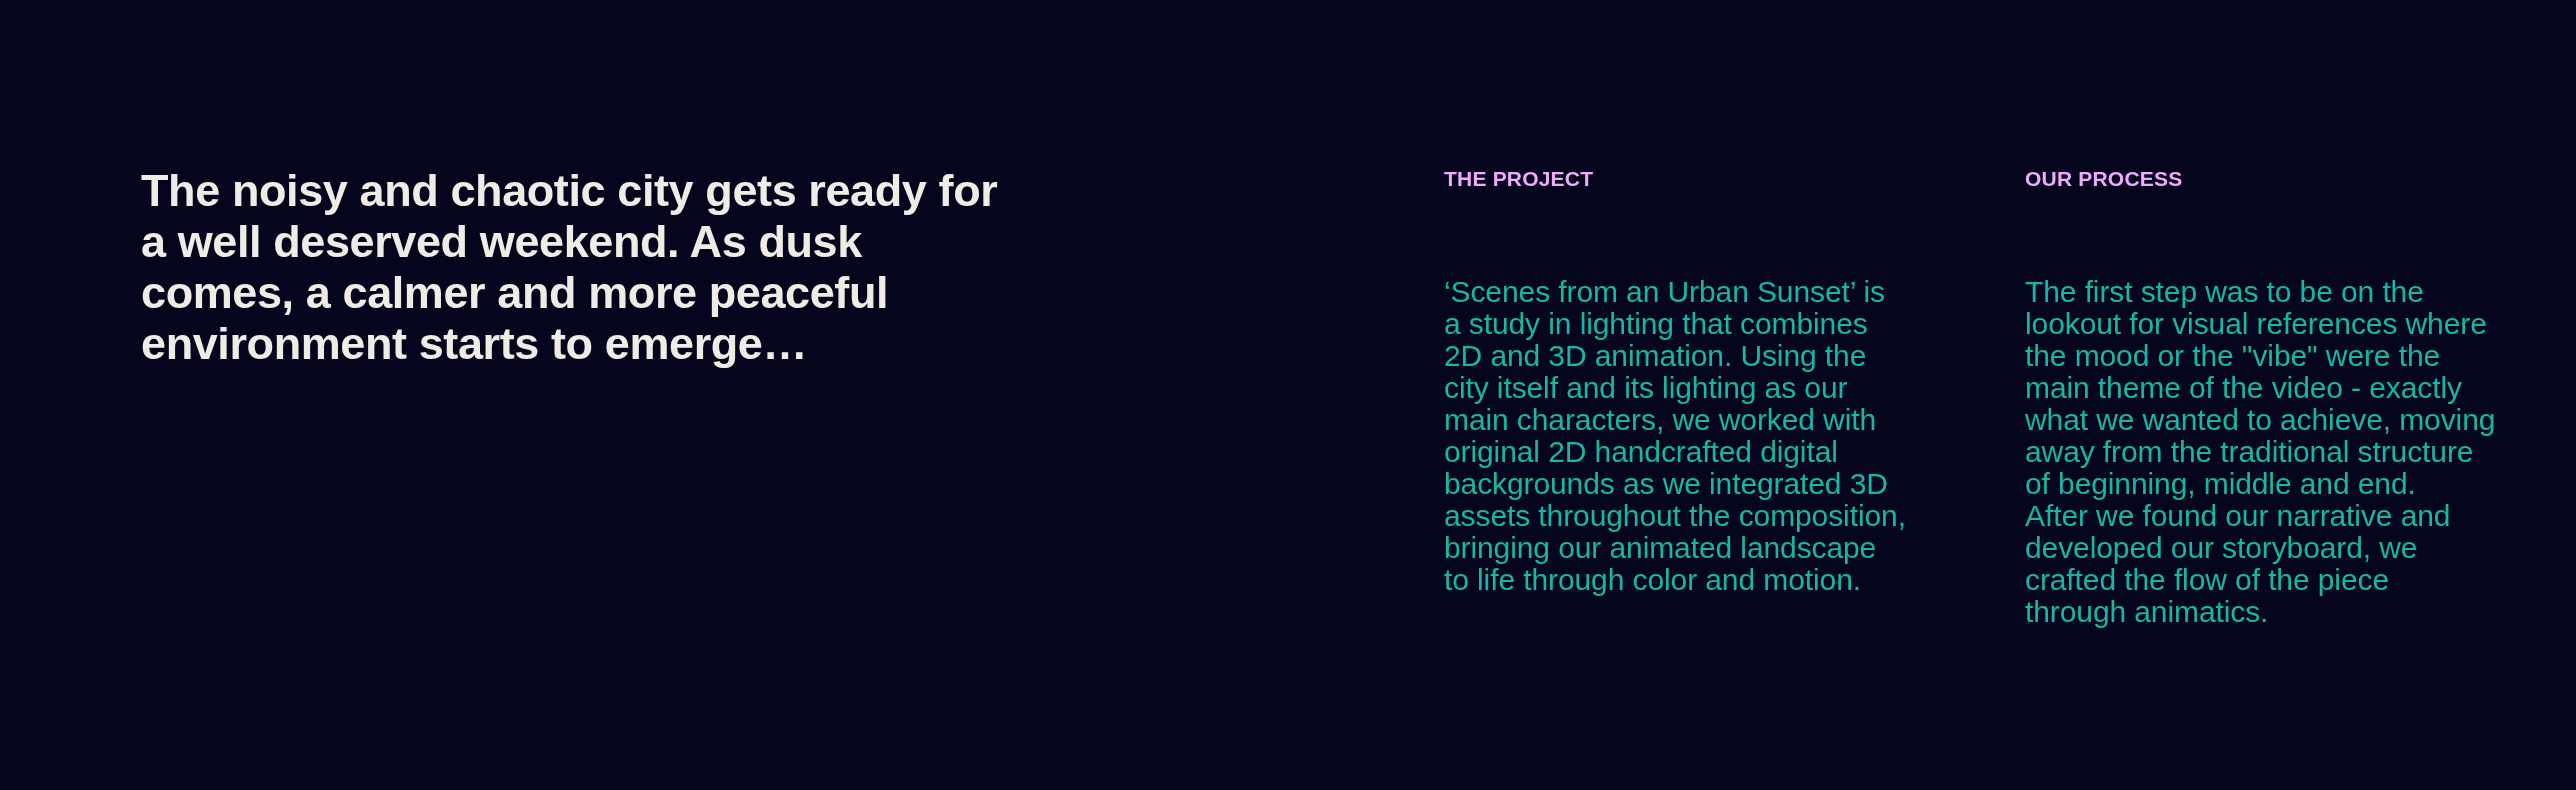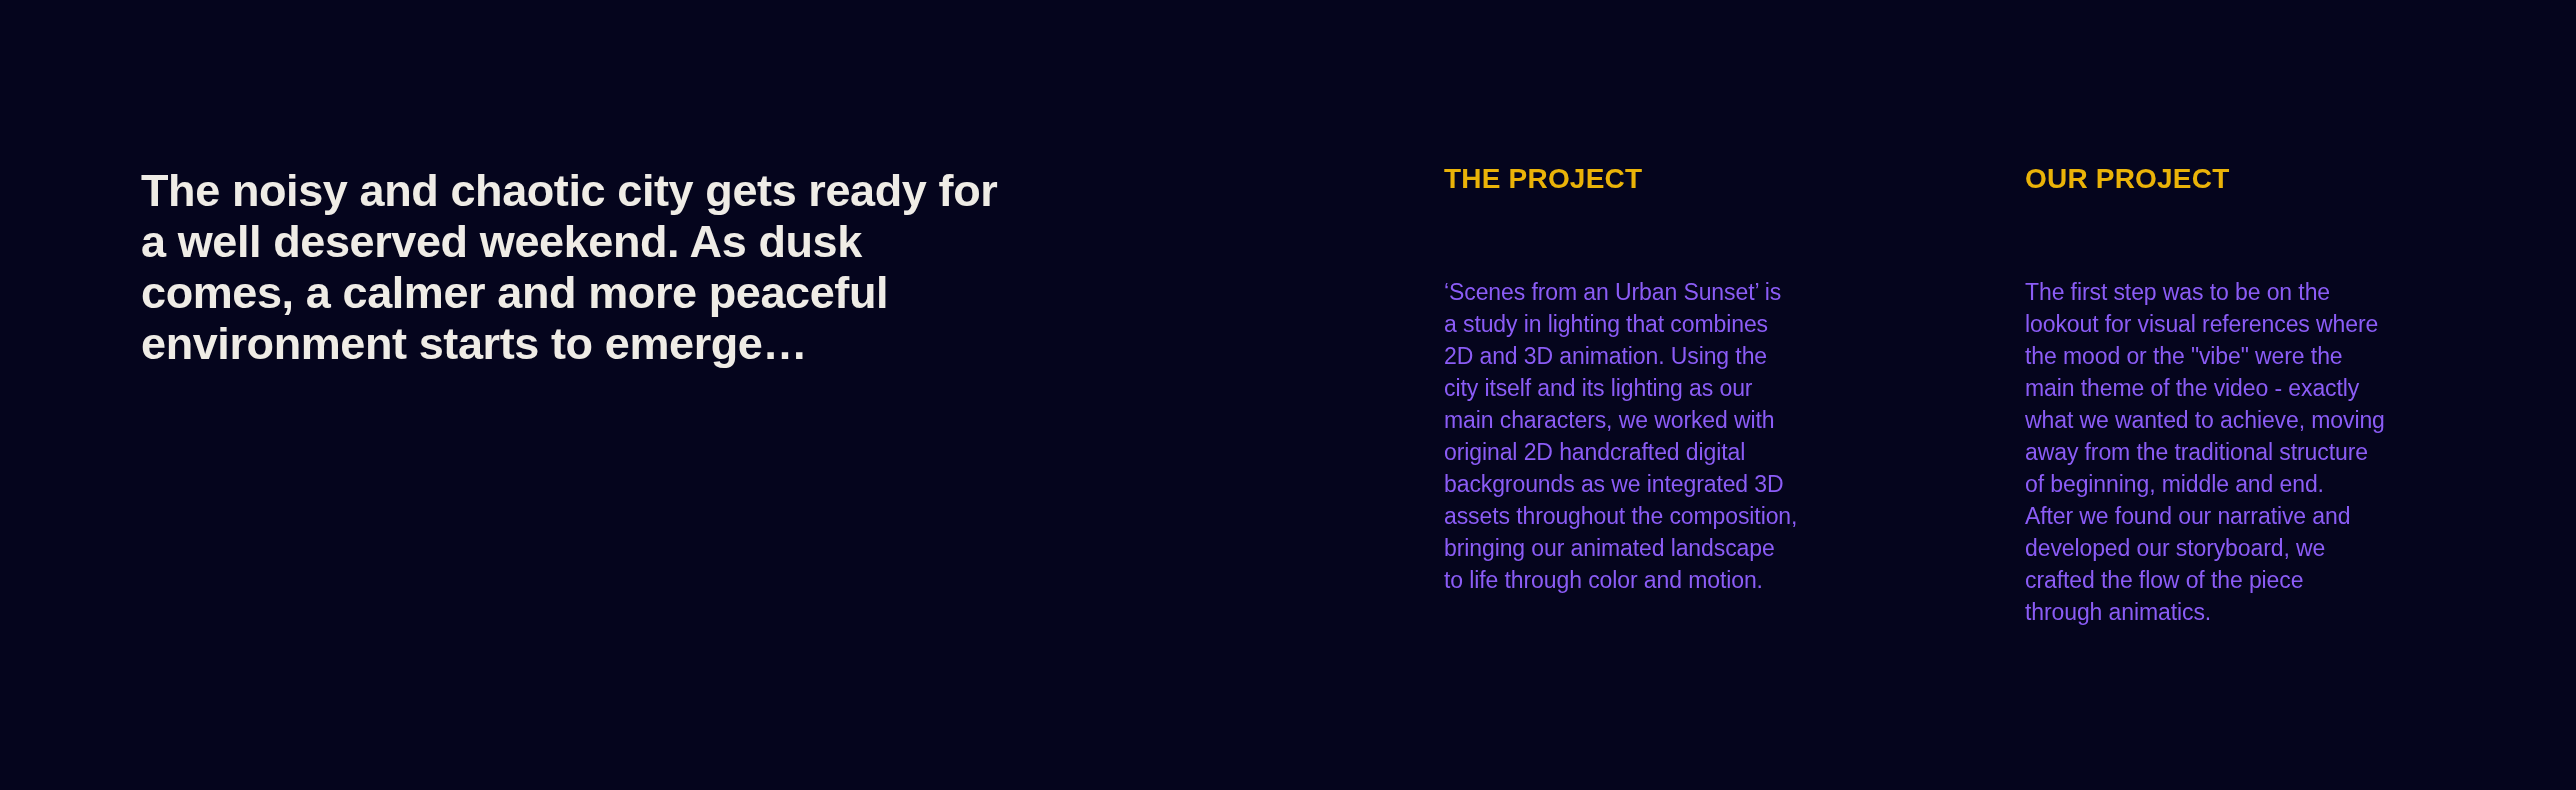--- a/index.html
+++ b/index.html
@@ -49,36 +49,36 @@
     width: 483px;
   }
   .column-process {
     left: 2025px;
     width: 483px;
   }
 
   .col-heading {
     margin: 0;
     font-family: "Liberation Sans", sans-serif;
-    font-size: 28px;
+    font-size: 21px;
     font-weight: 700;
     letter-spacing: 0.2px;
     line-height: 27px;
-    color: #eab308;
+    color: #f0abfc;
   }
 
   .col-body {
     margin: 0;
     margin-top: 84px;
     font-family: "Liberation Sans", sans-serif;
-    font-size: 23px;
+    font-size: 30px;
     font-weight: 400;
     line-height: 32px;
     letter-spacing: -0.1px;
-    color: #8b5cf6;
+    color: #14b8a6;
     white-space: pre-line;
   }
 </style>
 </head>
 <body>
 
 <div class="page">
 
   <div class="headline-block">
     <h1 class="headline">The noisy and chaotic city gets ready for
@@ -95,21 +95,21 @@
 city itself and its lighting as our
 main characters, we worked with
 original 2D handcrafted digital
 backgrounds as we integrated 3D
 assets throughout the composition,
 bringing our animated landscape
 to life through color and motion.</p>
   </section>
 
   <section class="column column-process">
-    <h2 class="col-heading">OUR PROJECT</h2>
+    <h2 class="col-heading">OUR PROCESS</h2>
     <p class="col-body">The first step was to be on the
 lookout for visual references where
 the mood or the "vibe" were the
 main theme of the video - exactly
 what we wanted to achieve, moving
 away from the traditional structure
 of beginning, middle and end.
 After we found our narrative and
 developed our storyboard, we
 crafted the flow of the piece

